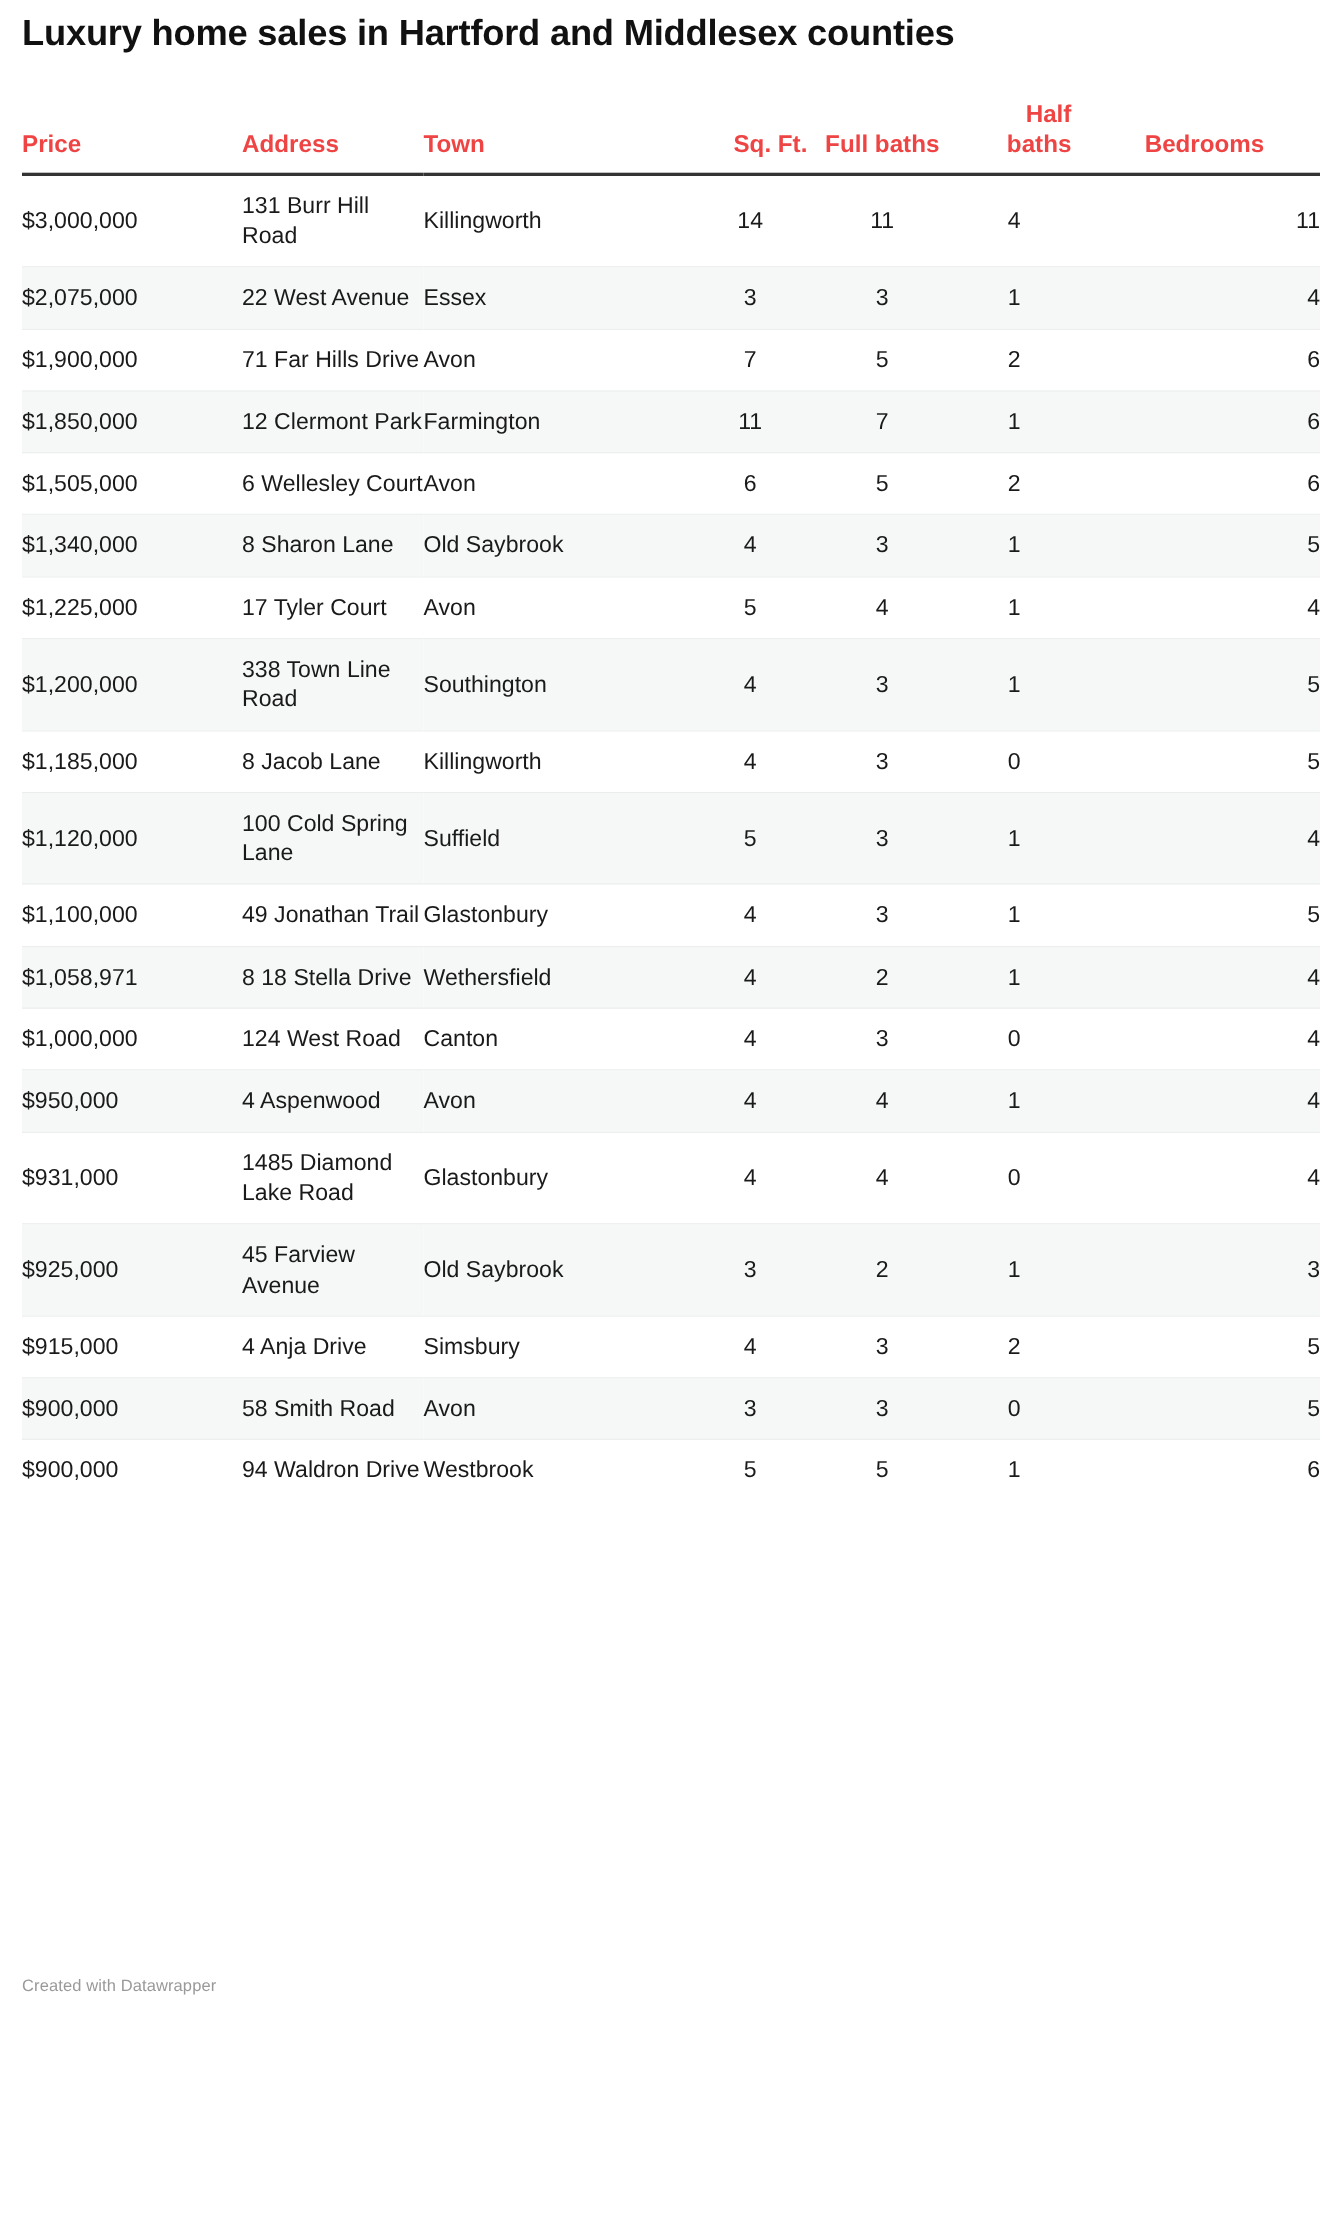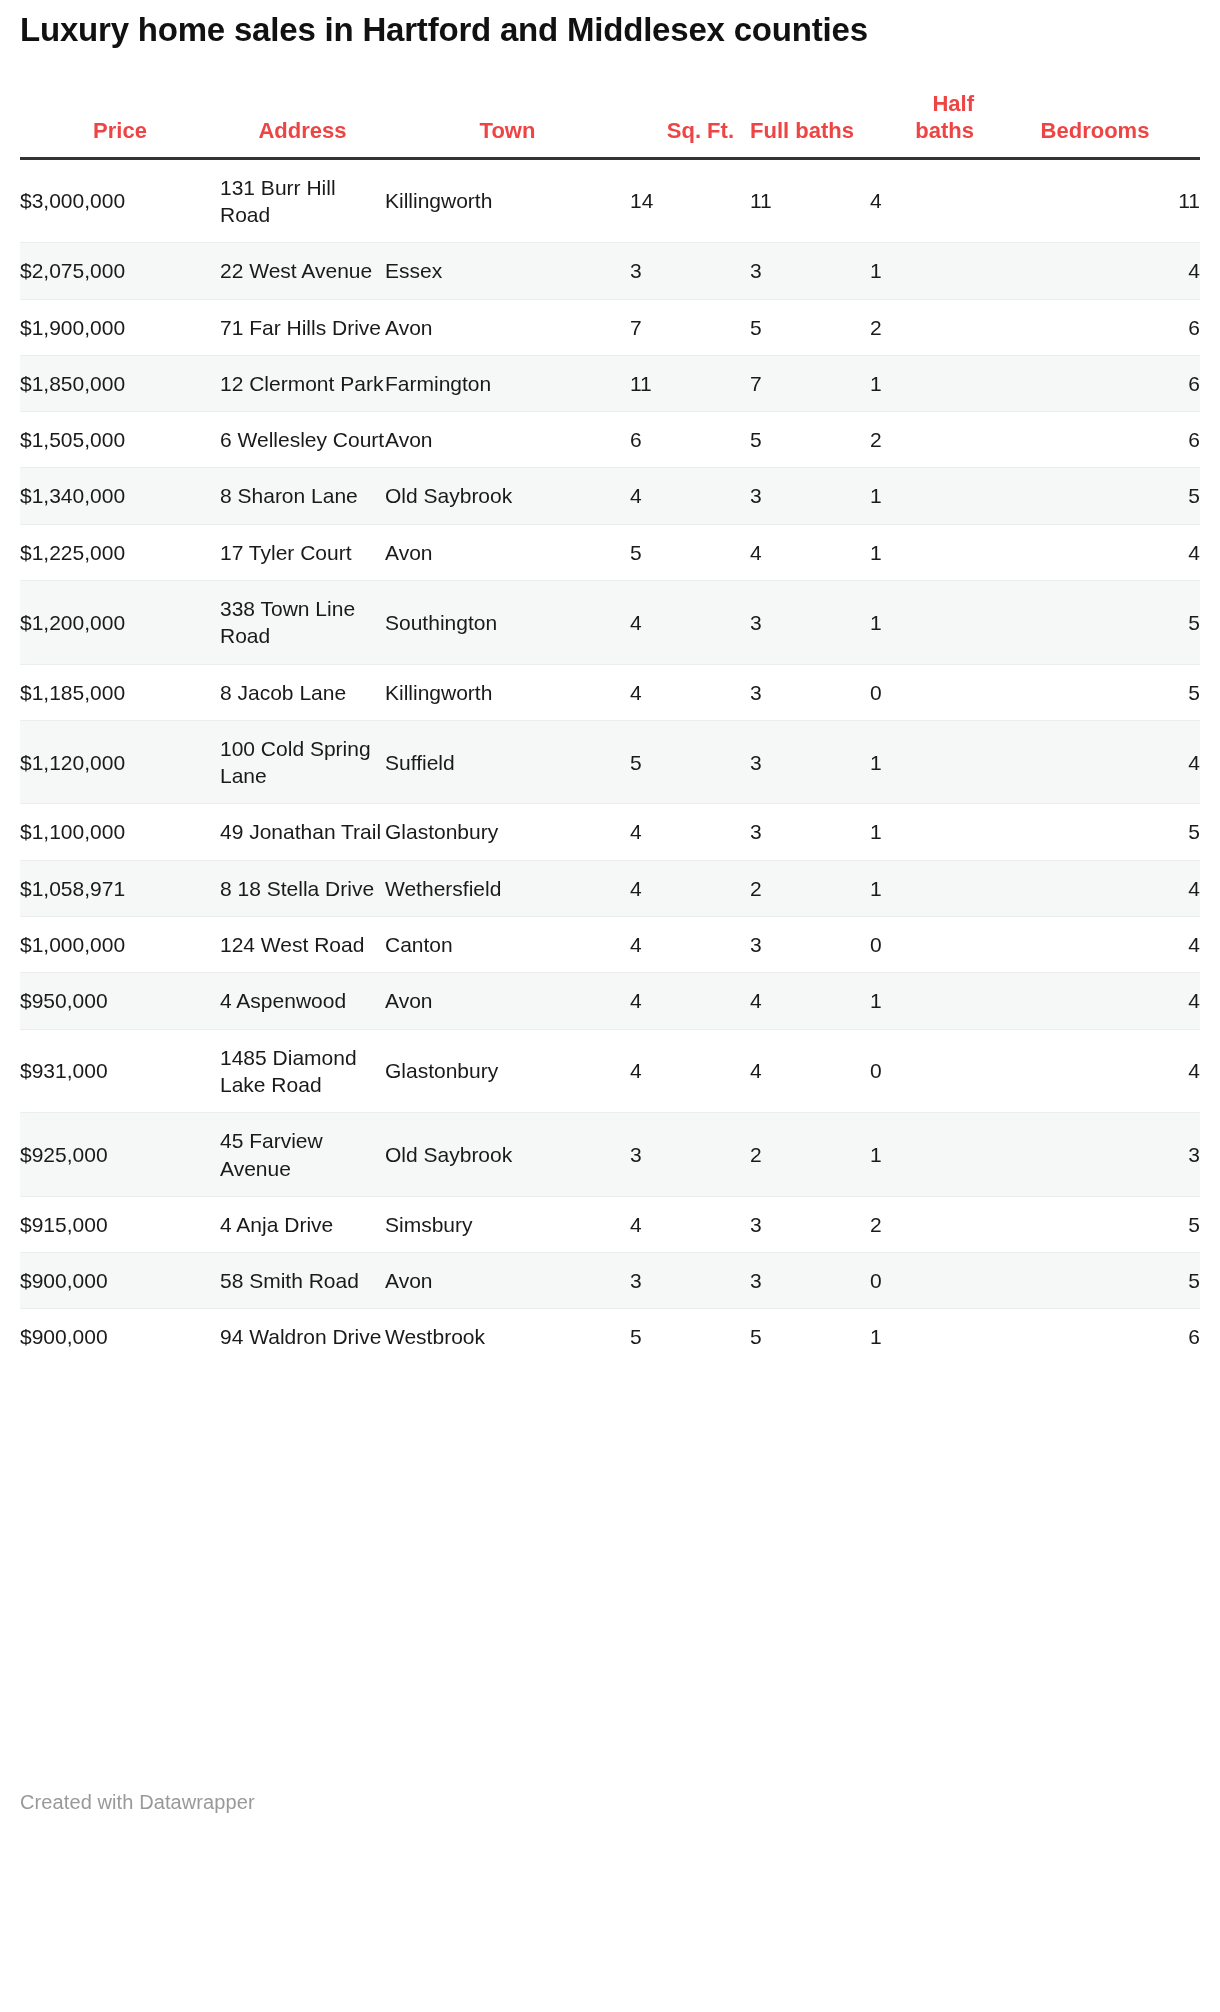--- a/index.html
+++ b/index.html
@@ -49,47 +49,47 @@
 
   thead th {
     font-size: 22px;
     font-weight: bold;
     color: #ef4444;
     vertical-align: bottom;
     padding: 0 0 12px 0;
     line-height: 1.22;
     border-bottom: 3px solid #333333;
   }
-  thead th.left  { text-align: center; }
+  thead th.left  { text-align: left; }
   thead th.right { text-align: right; padding-right: 16px; }
   thead th.bed   { text-align: center; padding-right: 0; }
 
   tbody td {
     font-size: 21px;
     font-weight: normal;
     color: #1a1a1a;
     line-height: 1.3;
     padding: 14px 0;
     vertical-align: middle;
     border-bottom: 1px solid #eceeee;
   }
   tbody td.price   { text-align: left; padding-left: 0; white-space: nowrap; }
   tbody td.address { text-align: left; padding-left: 0; }
   tbody td.town    { text-align: left; padding-left: 0; }
-  tbody td.num     { text-align: left; padding-right: 16px; white-space: nowrap; }
+  tbody td.num     { text-align: center; padding-right: 16px; white-space: nowrap; }
   tbody td.bed     { text-align: right; padding-right: 0; white-space: nowrap; }
 
   tbody tr.stripe td { background: #f6f7f7; }
   tbody tr:last-child td { border-bottom: none; }
 
   .footer-note {
     position: absolute;
     left: 20px;
     bottom: 22px;
-    font-size: 20px;
+    font-size: 15px;
     color: #999999;
     letter-spacing: 0.1px;
   }
 </style>
 </head>
 <body>
 
 <div class="page">
 
   <h1 class="chart-title">Luxury home sales in Hartford and Middlesex counties</h1>

